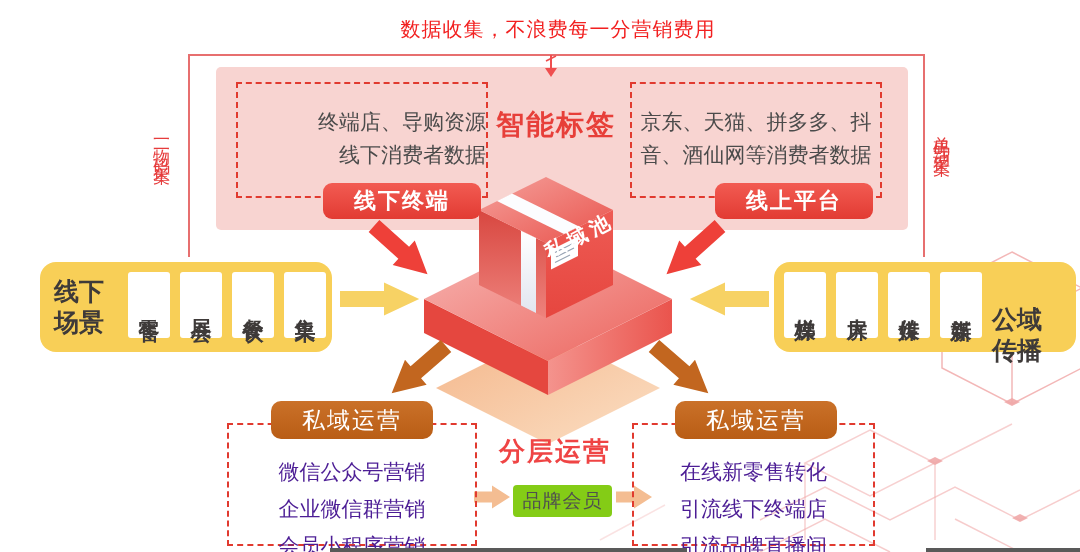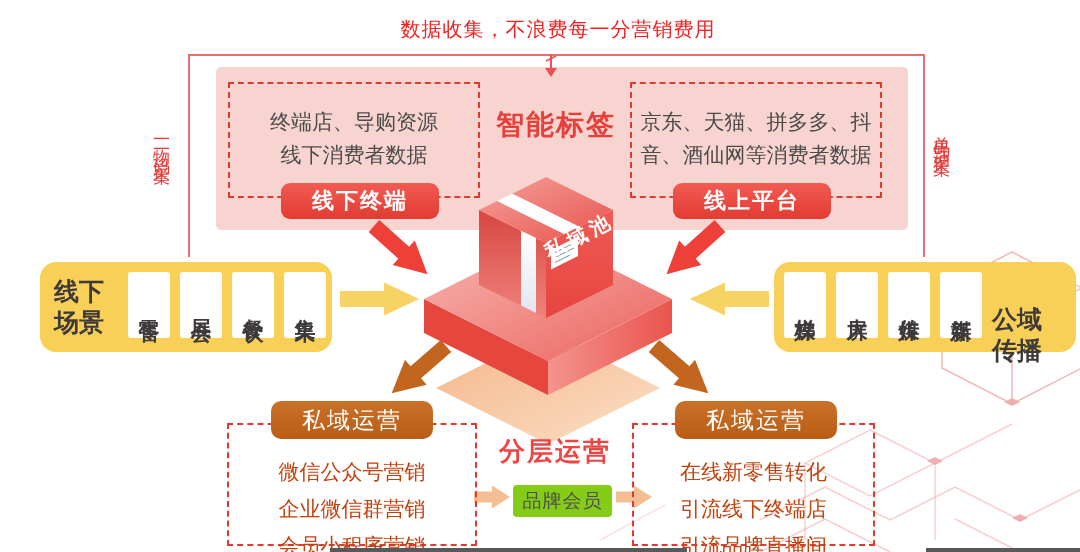--- a/index.html
+++ b/index.html
@@ -19,48 +19,48 @@
   .vcap{writing-mode:vertical-rl;text-orientation:upright;color:#e63c3c;font-size:17px;
     letter-spacing:5px;z-index:5;}
   .vcap.left{left:150px;top:130px;}
   .vcap.right{left:930px;top:122px;}
 
   
   .panel{left:216px;top:67px;width:692px;height:163px;background:#f8d4d1;border-radius:5px;z-index:2;}
   .dashed{border:2px dashed #e13a2f;position:absolute;z-index:2;}
   .panel-box{width:252px;height:116px;top:82px;color:#4b4b4b;font-size:21px;line-height:33px;
     text-align:center;padding-top:21px;box-sizing:border-box;}
-  .panel-box.lft{left:228px;}
+  .panel-box.lft{left:236px;text-align:right;}
   .panel-box.rgt{left:630px;}
   .panel-title{left:480px;top:106px;width:152px;text-align:center;color:#e73f39;
     font-size:28px;font-weight:bold;letter-spacing:2px;z-index:3;}
   .red-pill{height:36px;line-height:36px;border-radius:9px;text-align:center;color:#fff;
     font-size:22px;font-weight:bold;letter-spacing:2px;z-index:4;
-    background:linear-gradient(180deg,#f25b52,#e23b33);}
+    background:linear-gradient(180deg,#f25b52,#e23b33);margin-left:42px;}
   .red-pill.lft{left:281px;top:183px;width:158px;}
   .red-pill.rgt{left:673px;top:183px;width:158px;}
 
   
   .ybox{top:262px;height:90px;background:#f8cf57;border-radius:16px;z-index:5;}
   .ybox.lft{left:40px;width:292px;}
   .ybox.rgt{left:774px;width:302px;}
   .ytitle{width:56px;color:#3e3a39;font-size:25px;font-weight:bold;line-height:31px;z-index:6;}
   .chip{top:272px;width:42px;height:66px;background:#ffffff;border-radius:3px;z-index:6;
     display:flex;align-items:center;justify-content:center;}
   .chip span{writing-mode:vertical-rl;text-orientation:upright;font-size:21px;font-weight:bold;
     color:#3e3a39;letter-spacing:3px;}
 
   
   .brown-pill{top:401px;width:162px;height:38px;line-height:38px;border-radius:10px;text-align:center;
     color:#fff;font-size:23px;font-weight:normal;letter-spacing:2px;z-index:6;
     background:linear-gradient(180deg,#ca7129,#b95d15);}
   .brown-pill.lft{left:271px;}
   .brown-pill.rgt{left:675px;}
   .list-box{top:423px;height:123px;z-index:5;background:transparent;text-align:center;
-    color:#c2410c;font-size:21px;box-sizing:border-box;padding-top:28px;}
+    color:#4c1d95;font-size:21px;box-sizing:border-box;padding-top:28px;}
   .list-box.lft{left:227px;width:250px;}
   .list-box.rgt{left:632px;width:243px;}
   .list-box div{line-height:37px;}
   .layer-title{left:480px;top:434px;width:150px;text-align:center;color:#ef4444;
     font-size:26px;font-weight:bold;letter-spacing:2px;z-index:5;}
   .member-chip{left:513px;top:485px;width:99px;height:32px;line-height:32px;border-radius:4px;
     background:#84cc16;color:#4f4f4f;font-size:19px;text-align:center;letter-spacing:1px;z-index:5;}
 
   .bottom-seg{top:548px;height:4px;background:#595959;z-index:6;}
   .bottom-seg.s1{left:330px;width:357px;}

